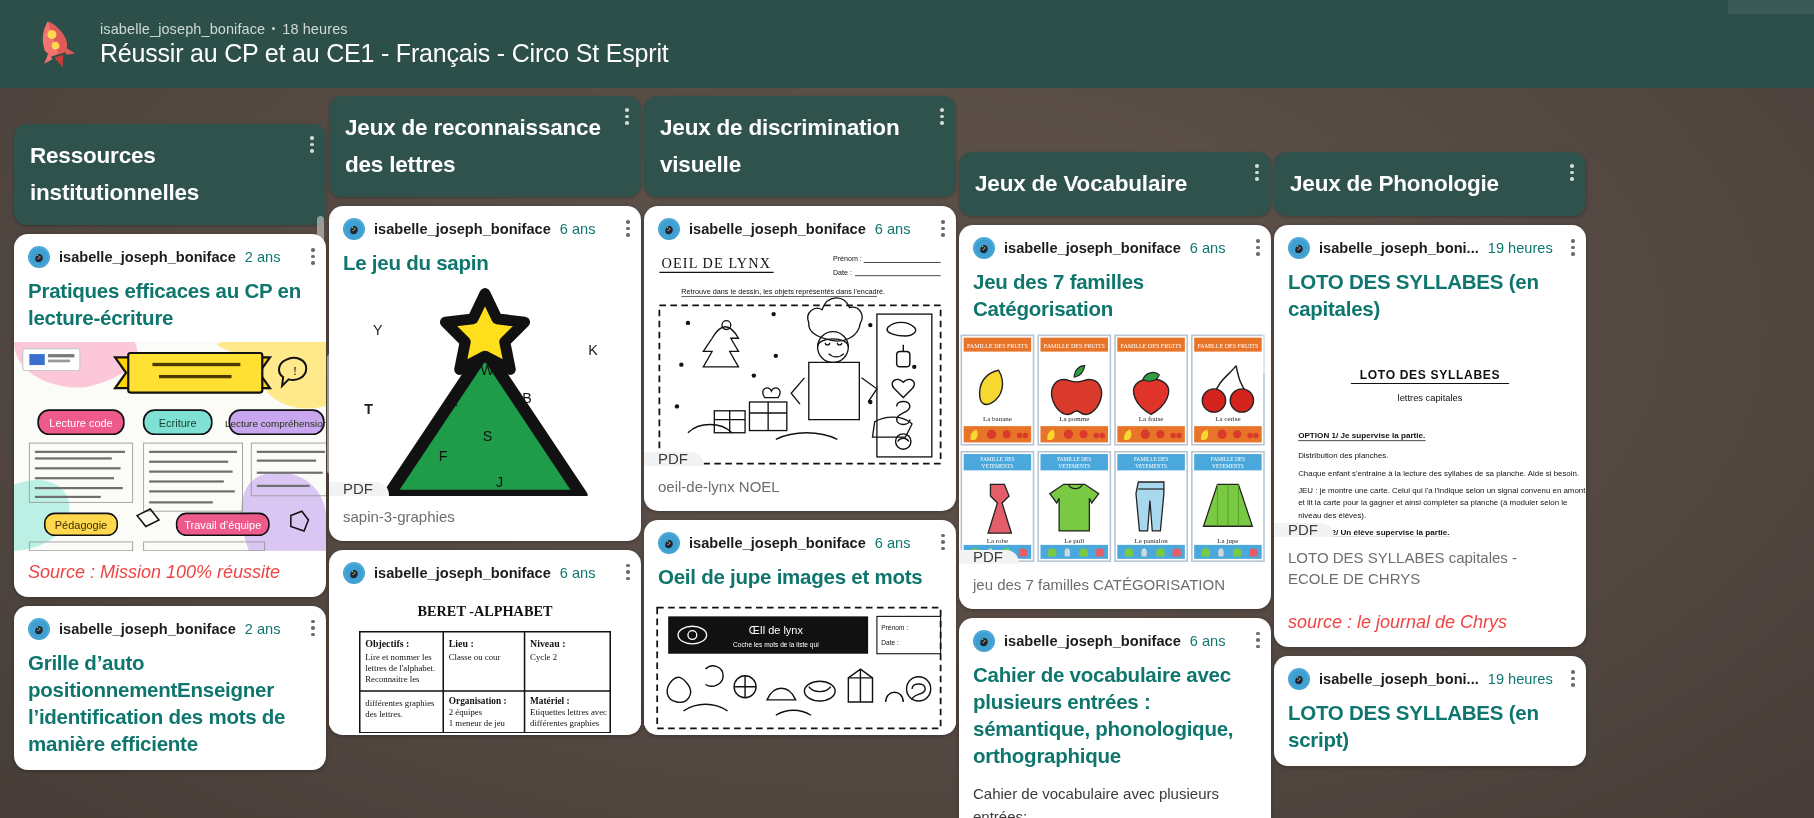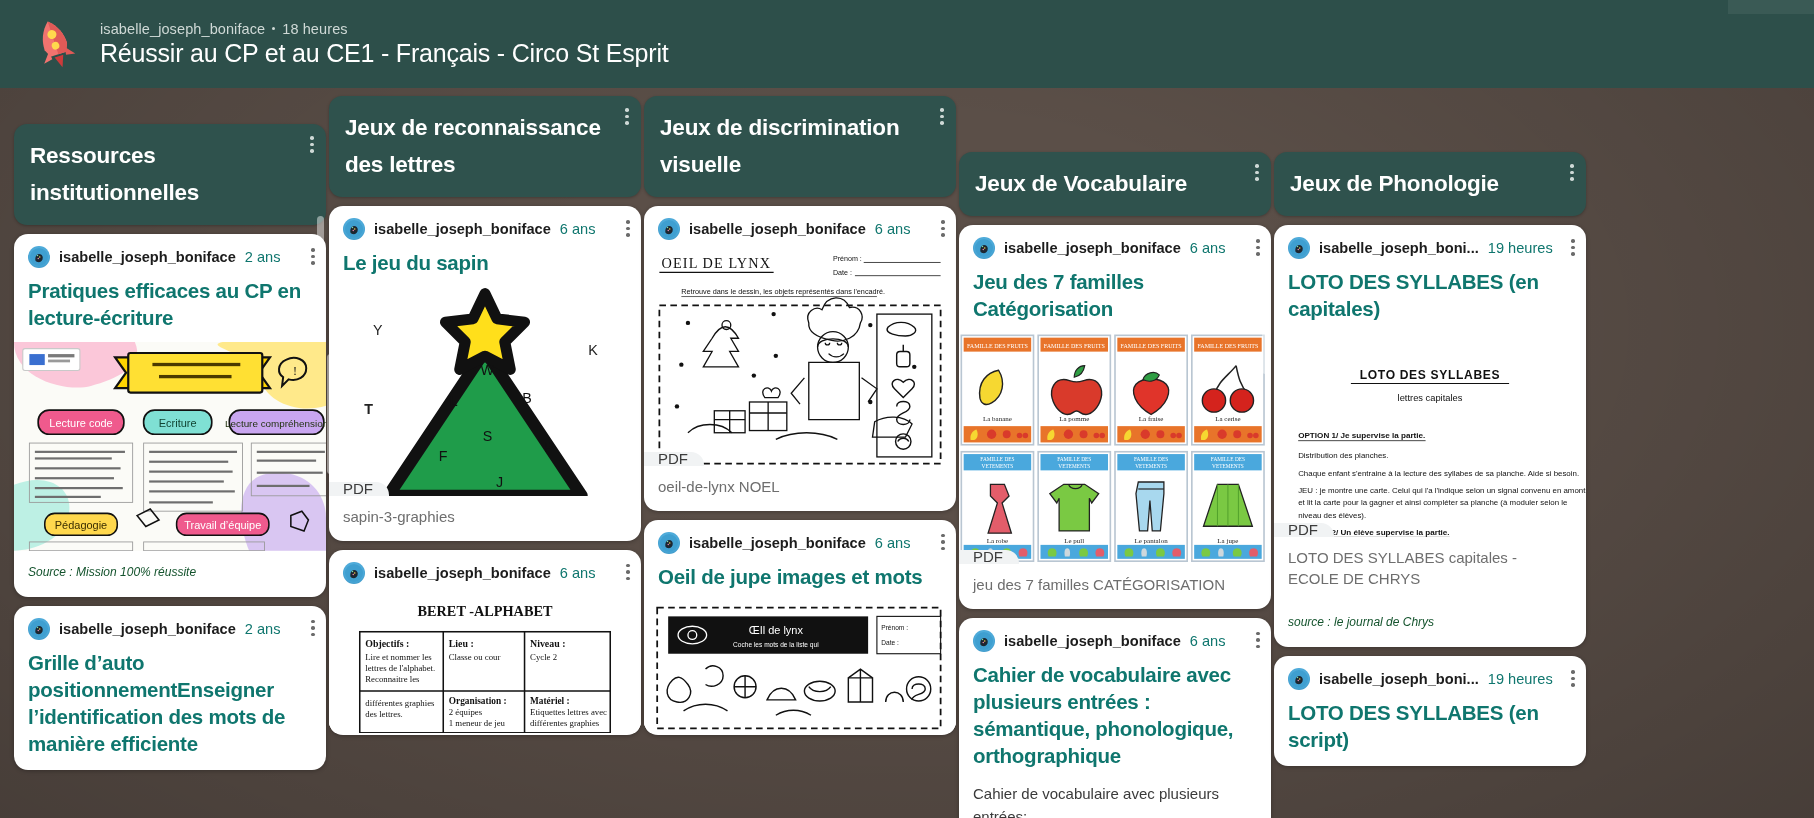--- a/index.html
+++ b/index.html
@@ -123,21 +123,21 @@
   }
   .card-body-text {
     font-size:15px; line-height:23px; color:#3a3a3a;
     padding: 2px 16px 11px 14px;
   }
   .card-caption {
     font-size:15px; line-height:21px; color:#6e6e6e;
     padding: 10px 16px 12px 14px;
   }
   .card-source {
-    font-size:12px; line-height:20px; color:#14532d; font-style:italic;
+    font-size:18px; line-height:20px; color:#ef4444; font-style:italic;
     padding: 11px 8px 13px 14px;
   }
   .media { position:relative; line-height:0; background:#fff; }
   .pdf-badge {
     position:absolute; left:0; bottom:0;
     background:#f1f3f4; color:#3c3c3c;
     font-size:15px; font-weight:400;
     padding:7px 16px 7px 14px;
     border-top-right-radius:13px;
     z-index:3;

